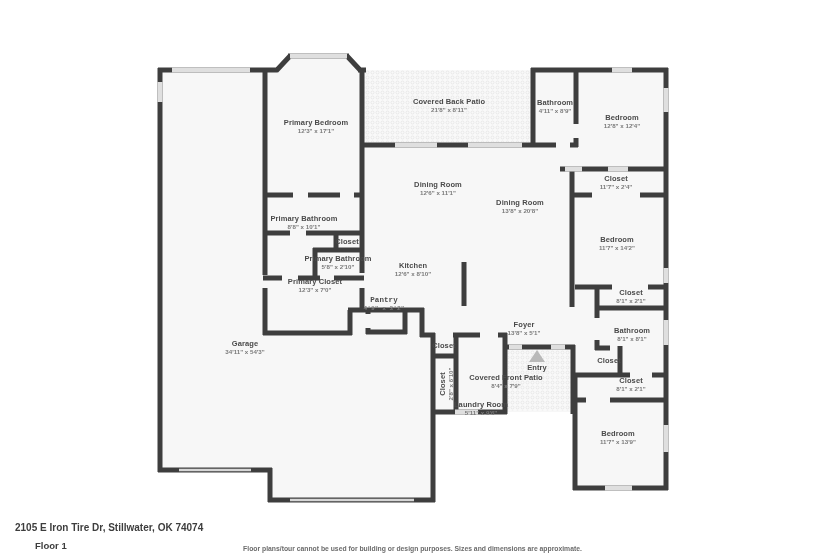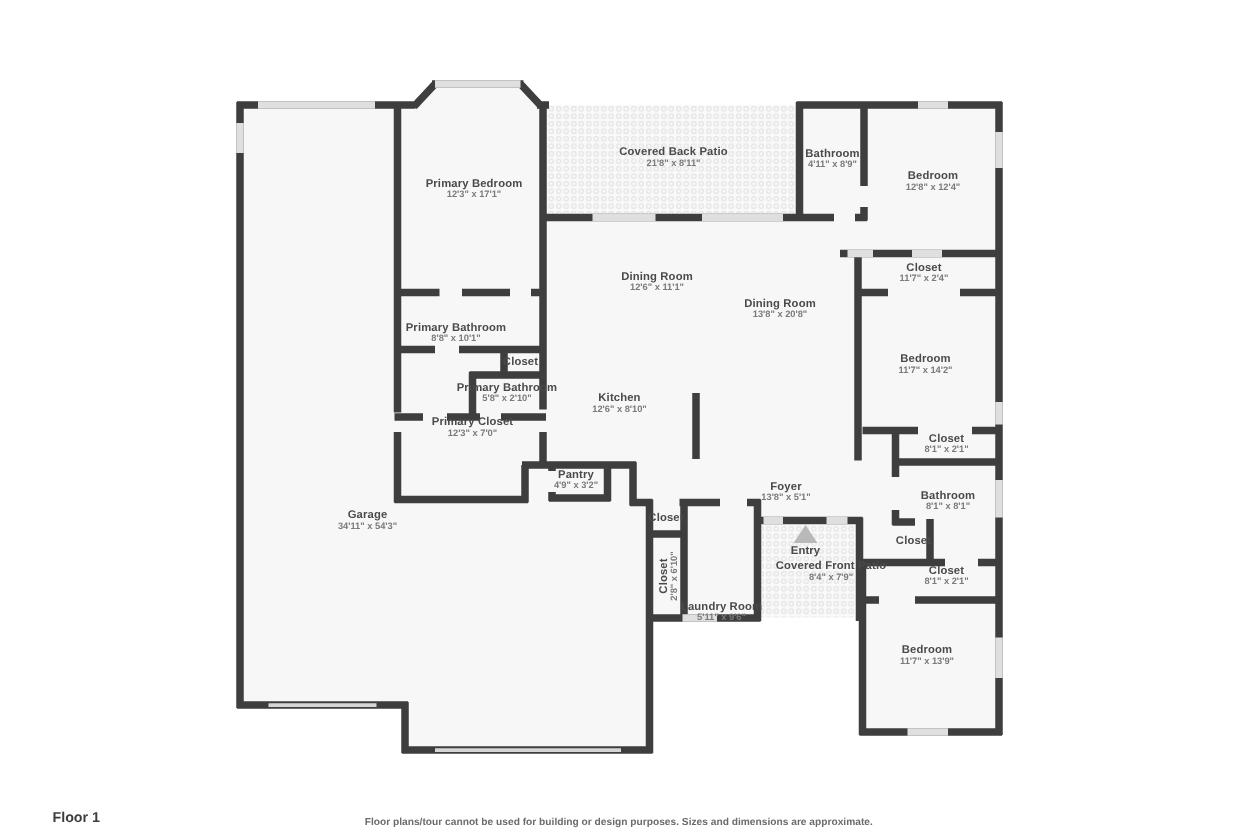--- a/index.html
+++ b/index.html
@@ -130,21 +130,21 @@
         <div class="room-dims">12'6" x 8'10"</div>
       </div>
       <div class="room-label" style="left: 631px; top: 296px;">
         <div class="room-name">Closet</div>
         <div class="room-dims">8'1" x 2'1"</div>
       </div>
       <div class="room-label" style="left: 315px; top: 285px;">
         <div class="room-name">Primary Closet</div>
         <div class="room-dims">12'3" x 7'0"</div>
       </div>
-      <div class="room-label" style="left: 384px; top: 320px;">
+      <div class="room-label" style="left: 384px; top: 304px; font-family: Liberation Mono, monospace;">
         <div class="room-name">Pantry</div>
         <div class="room-dims">4'9" x 3'2"</div>
       </div>
       <div class="room-label" style="left: 524px; top: 328px;">
         <div class="room-name">Foyer</div>
         <div class="room-dims">13'8" x 5'1"</div>
       </div>
       <div class="room-label" style="left: 632px; top: 334px;">
         <div class="room-name">Bathroom</div>
         <div class="room-dims">8'1" x 8'1"</div>
@@ -159,33 +159,34 @@
       <div class="room-label" style="left: 609px; top: 360px;">
         <div class="room-name">Closet</div>
       </div>
       <div class="room-label" style="left: 537px; top: 367px; text-align: center;">
         <div class="room-name">Entry</div>
       </div>
       <div class="room-label" style="left: 481px; top: 371px; margin-top: 37px;">
         <div class="room-name">Laundry Room</div>
         <div class="room-dims">5'11" x 9'6"</div>
       </div>
-      <div class="room-label" style="left: 554px; top: 381px;">
+      <div class="room-label" style="left: 506px; top: 381px;">
         <div class="room-name">Covered Front Patio</div>
         <div class="room-dims">8'4" x 7'9"</div>
       </div>
       <div class="room-label rotated" style="left: 446px; top: 384px;">
         <div class="room-name">Closet</div>
         <div class="room-dims">2'8" x 6'10"</div>
       </div>
       <div class="room-label" style="left: 631px; top: 384px;">
         <div class="room-name">Closet</div>
         <div class="room-dims">8'1" x 2'1"</div>
       </div>
       <div class="room-label" style="left: 618px; top: 437px;">
         <div class="room-name">Bedroom</div>
         <div class="room-dims">11'7" x 13'9"</div>
       </div>
     </div>
 
+  <div class="footer-address">2105 E Iron Tire Dr, Stillwater, OK 74074</div>
   <div class="footer-floor">Floor 1</div>
   <div class="footer-disclaimer">Floor plans/tour cannot be used for building or design purposes. Sizes and dimensions are approximate.</div>
 </div>
 
 </body></html>

